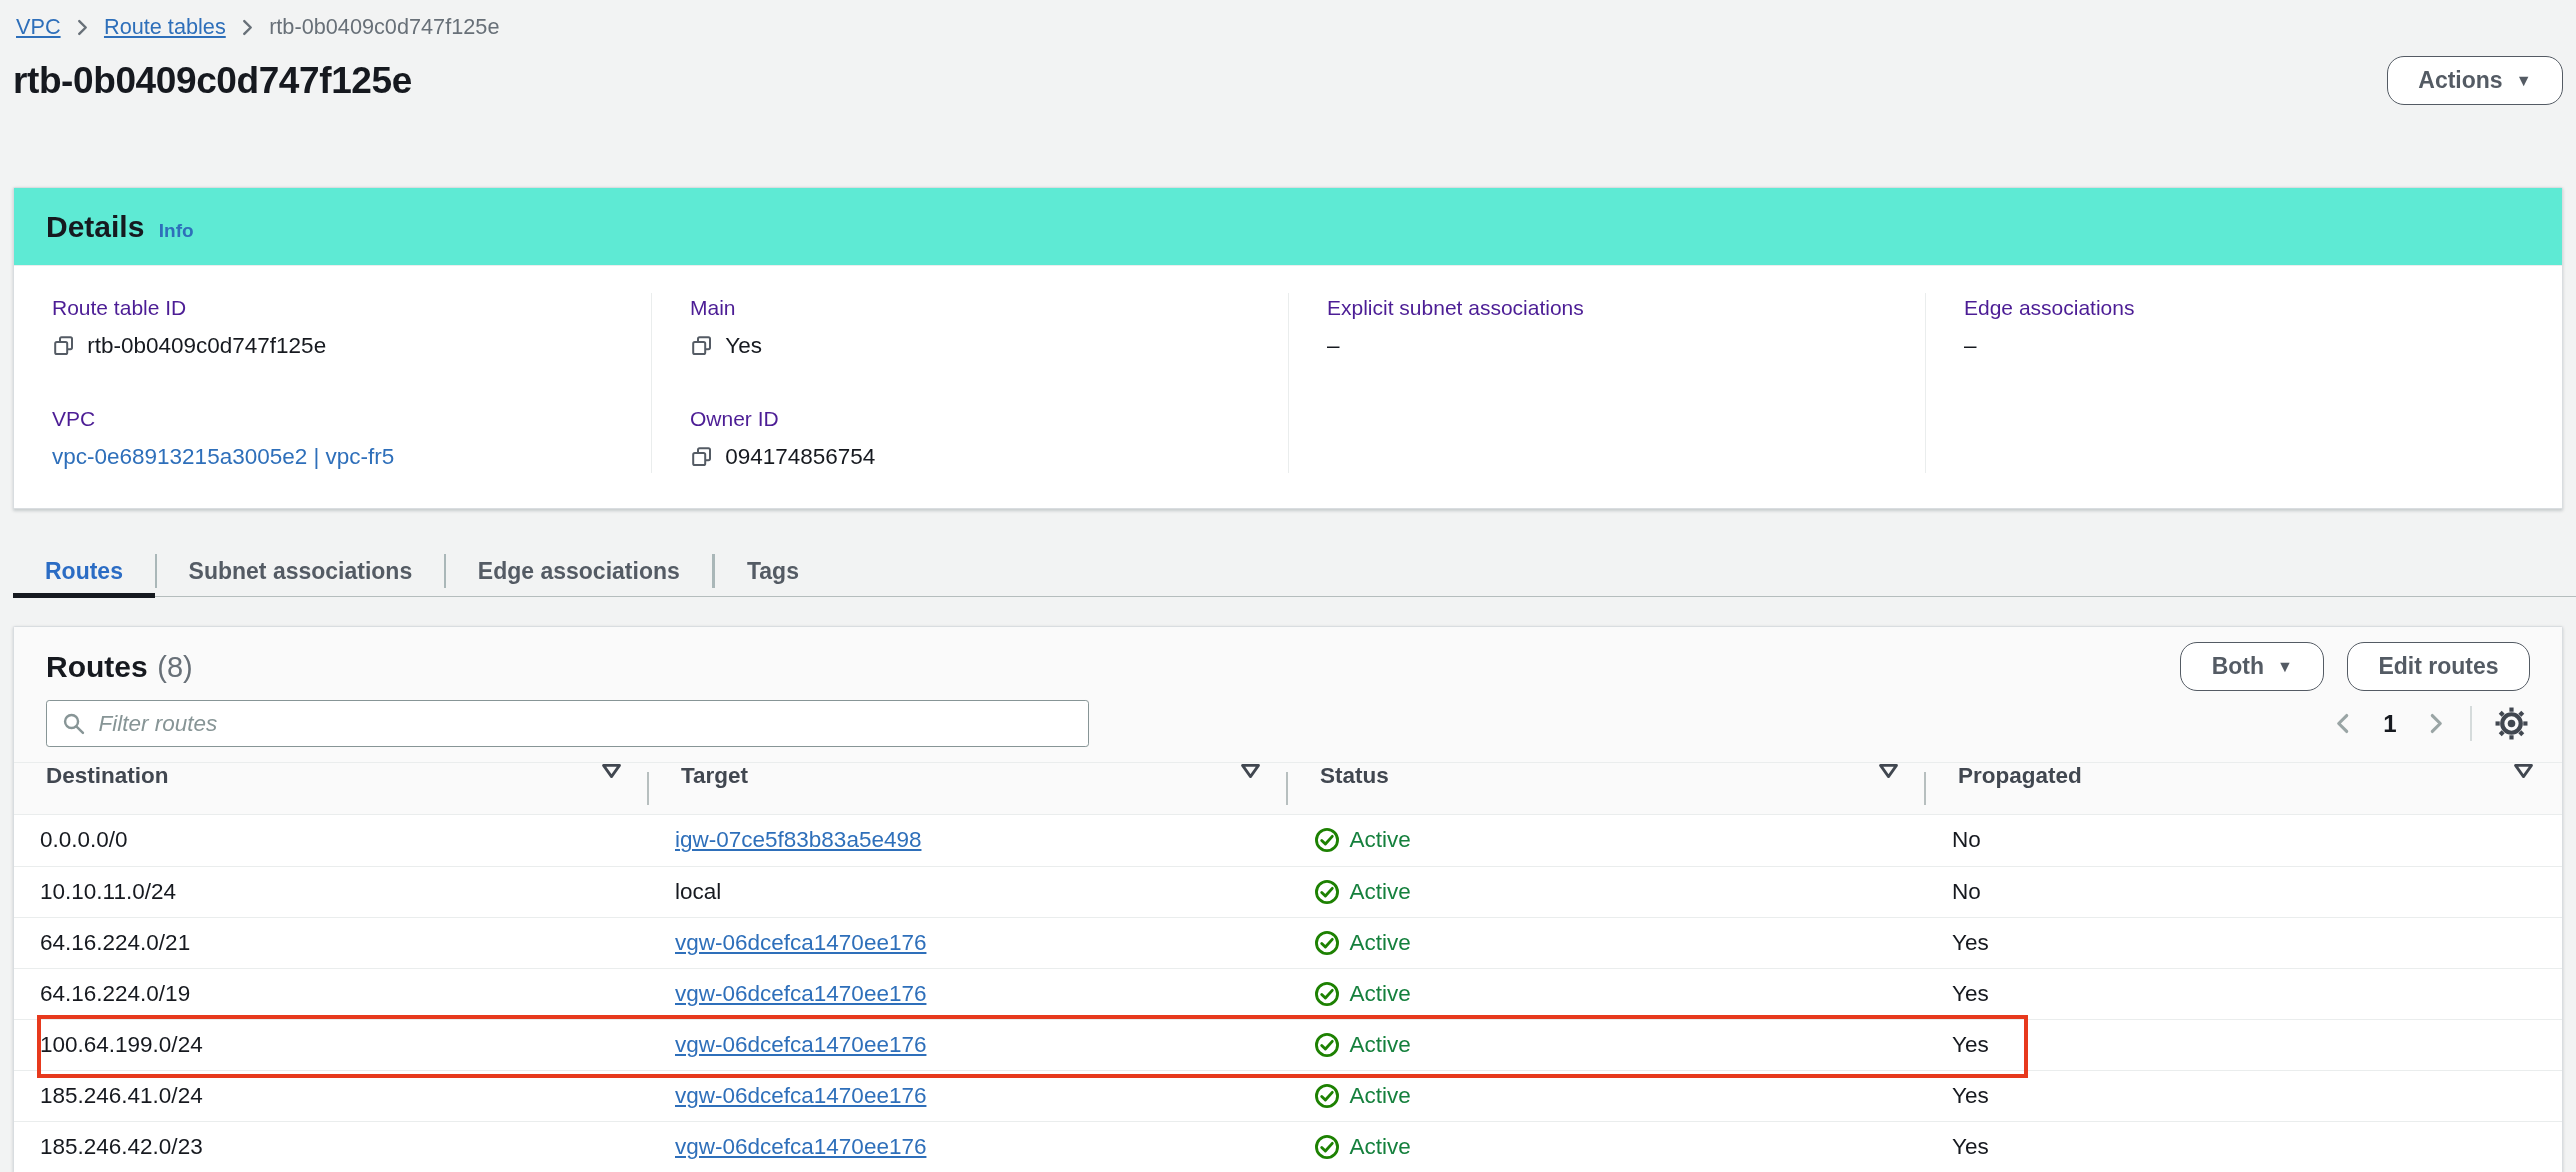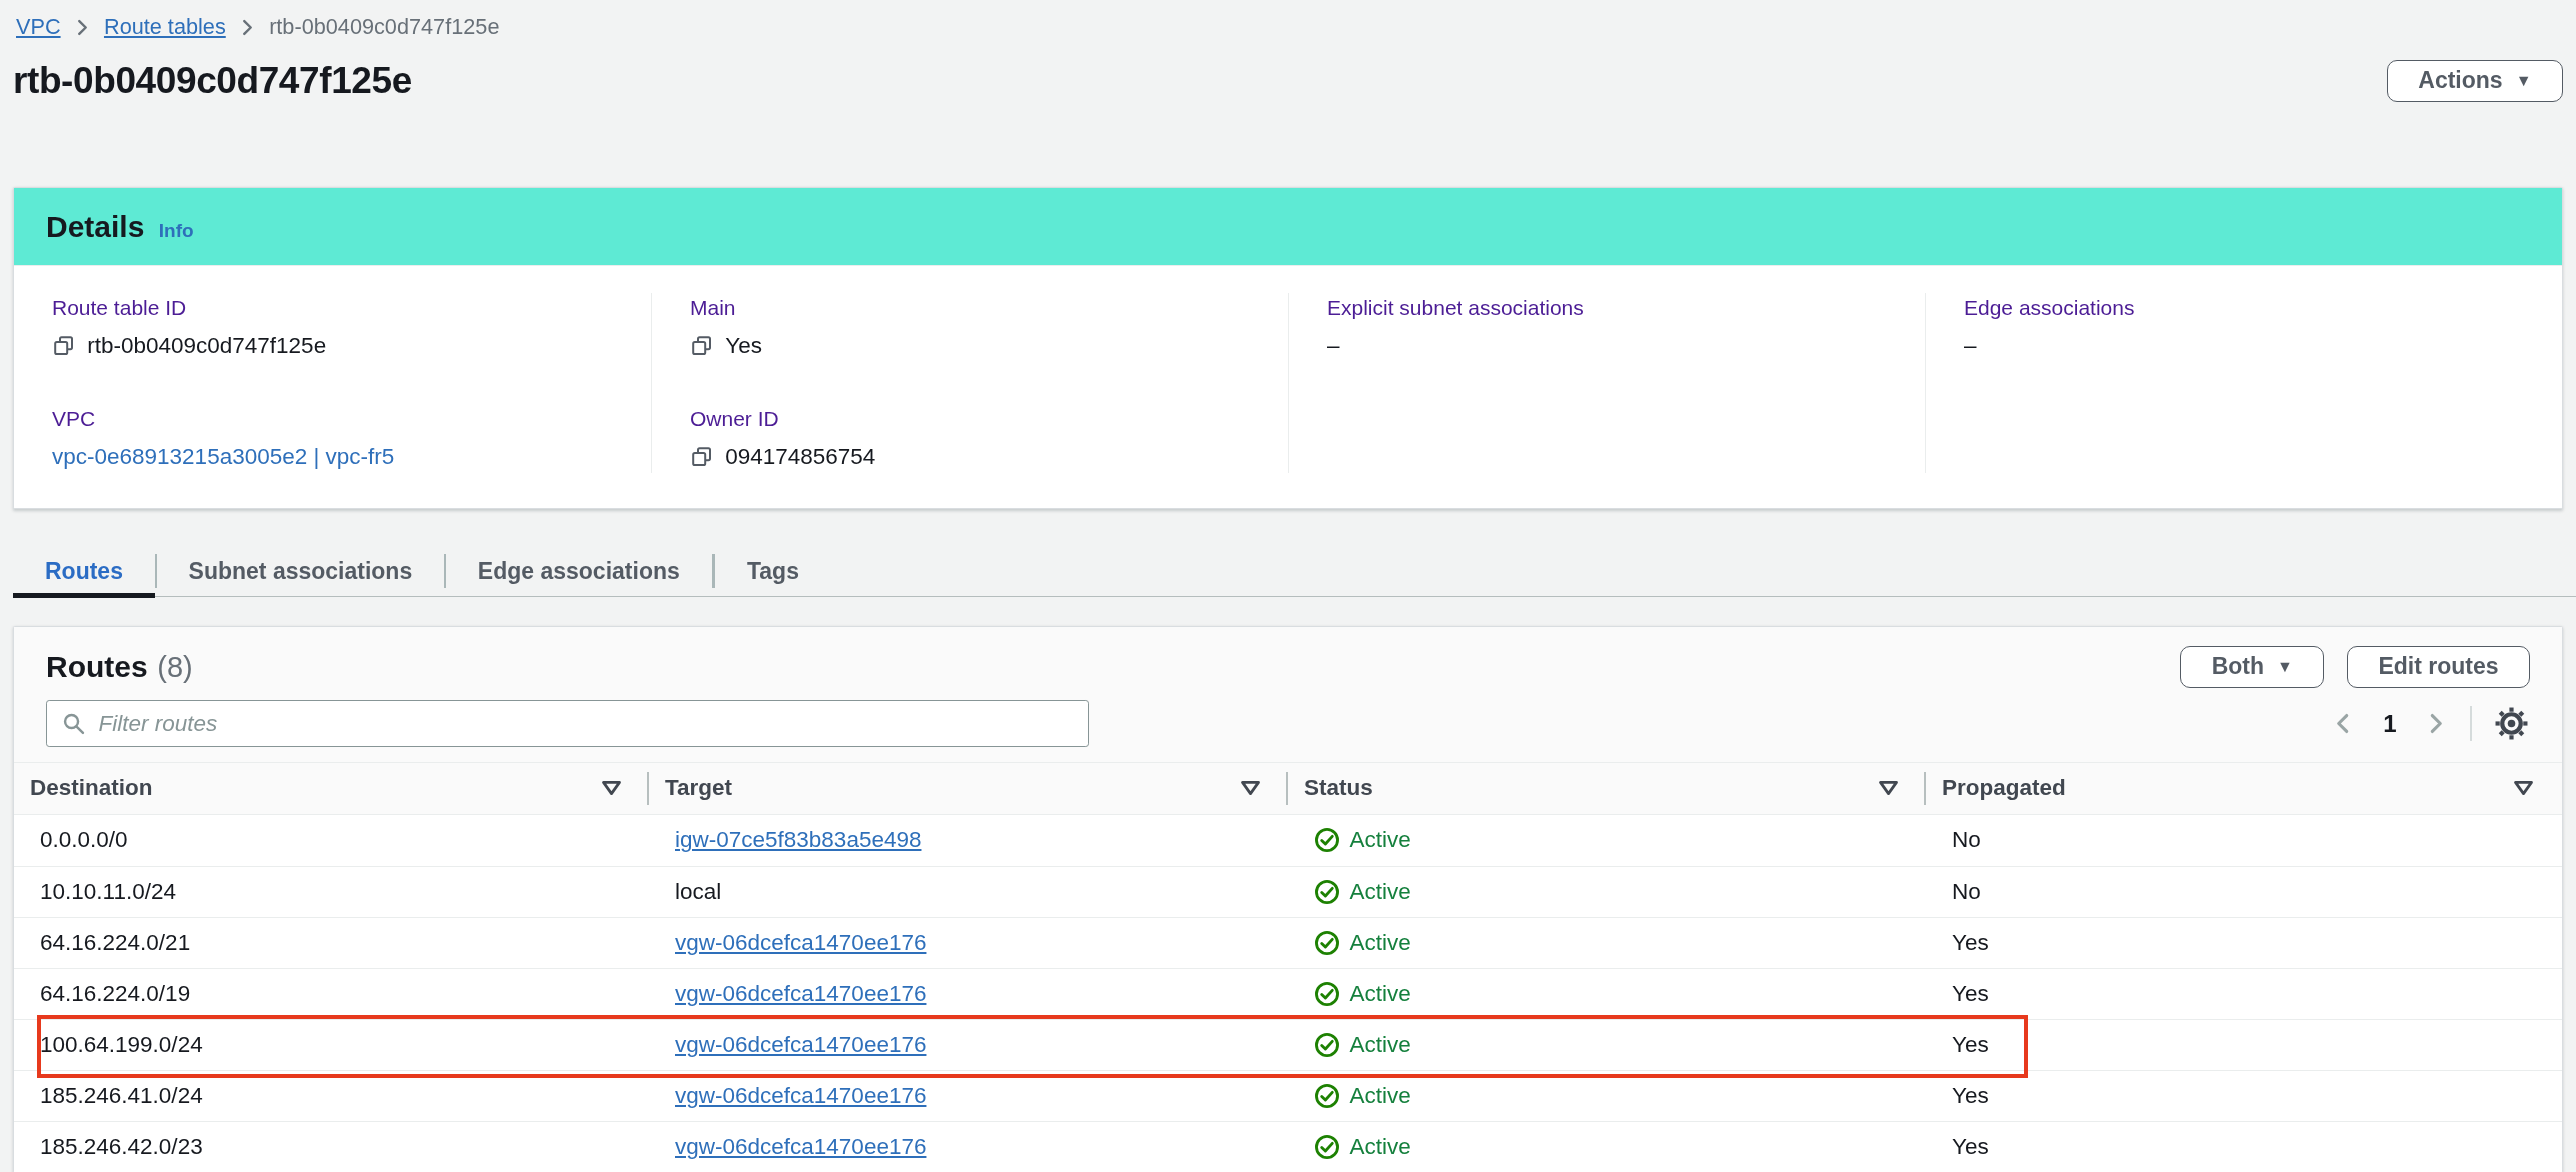--- a/index.html
+++ b/index.html
@@ -17,22 +17,22 @@
   .breadcrumb { display:flex; align-items:center; gap:11.2px; padding:14.4px 0 0 16px; font-size:21.7px; }
   .breadcrumb a { color:#2e6fba; text-decoration:underline; cursor:pointer; }
   .crumb-current { color:#687078; }
   .crumb-sep { display:flex; align-items:center; }
 
   
   .title-row { display:flex; align-items:center; justify-content:space-between; margin:11.2px 13px 0 13px; height:58px; }
   .page-title { font-size:37px; font-weight:700; color:#16191f; letter-spacing:-0.4px; }
   .btn {
     display:inline-flex; align-items:center; justify-content:center; gap:13px;
-    background:#fff; border:1.6px solid #545b64; border-radius:10px;
-    color:#545b64; font-weight:700; font-size:23px; height:42px; padding:0 30.5px;
+    background:#fff; border:1.6px solid #545b64; border-radius:17px;
+    color:#545b64; font-weight:700; font-size:23px; height:49px; padding:0 30.5px;
     cursor:pointer; white-space:nowrap;
   }
   .caret { font-size:16px; color:#545b64; line-height:1; }
 
   
   .panel {
     background:#fff; border:1.6px solid #d9dde0; border-radius:1.6px;
     box-shadow:0 1.6px 3.2px rgba(0,28,36,.18);
     margin:0 13px;
   }
@@ -83,21 +83,21 @@
   .page-chevron { display:flex; align-items:center; cursor:pointer; }
   .page-number { font-size:24px; font-weight:700; color:#16191f; cursor:pointer; padding:0 4.8px; }
   .pag-sep { width:1.6px; height:35px; background:#d5dbdb; }
   .gear-btn { display:flex; align-items:center; cursor:pointer; }
 
   
   .tbl-header {
     display:grid; grid-template-columns:635px 639px 638px 635px;
     background:#fafafa; border-top:1.6px solid #eaeded; border-bottom:1.6px solid #eaeded; height:53px;
   }
-  .th { position:relative; display:flex; align-items:center; padding-left:16px; font-weight:700; font-size:22.5px; color:#414750; cursor:pointer; }
+  .th { position:relative; display:flex; align-items:flex-start; padding-left:32px; font-weight:700; font-size:22.5px; color:#414750; cursor:pointer; }
   .th .filter-icon { margin-left:auto; margin-right:27px; display:flex; cursor:pointer; }
   .th:not(:last-child)::after { content:""; position:absolute; right:0; top:8.8px; bottom:8.8px; width:1.6px; background:#b7bfbf; }
 
   .tbl-body { position:relative; }
   .tr { display:grid; grid-template-columns:635px 639px 638px 635px; height:51px; background:#fff; }
   .tr + .tr { border-top:1.6px solid #eaeded; }
   .td { display:flex; align-items:center; padding-left:26px; font-size:22.5px; color:#16191f; }
   .td a { color:#2e6fba; text-decoration:underline; cursor:pointer; }
   .status-cell { gap:9.6px; color:#15803d; }
 

